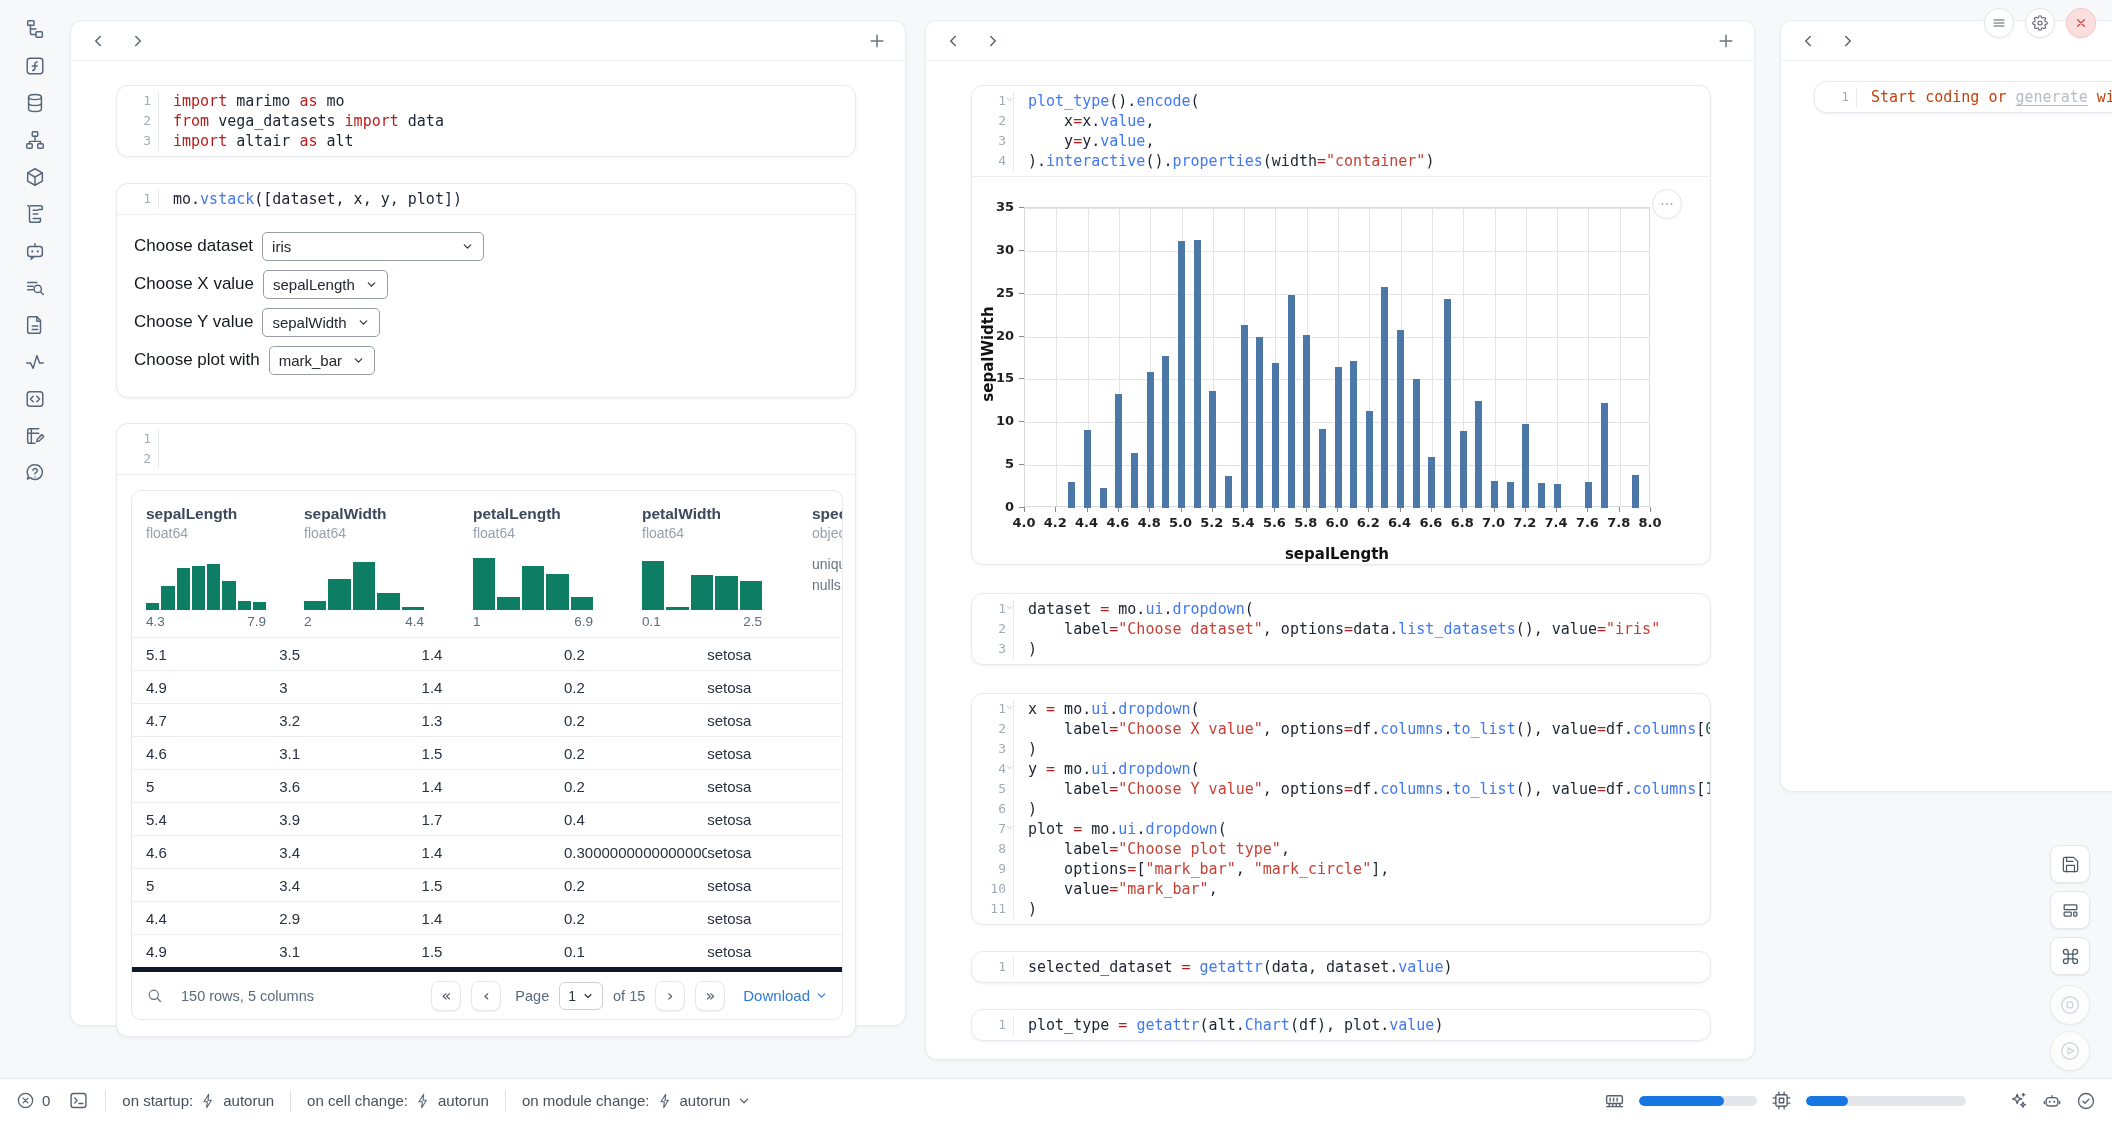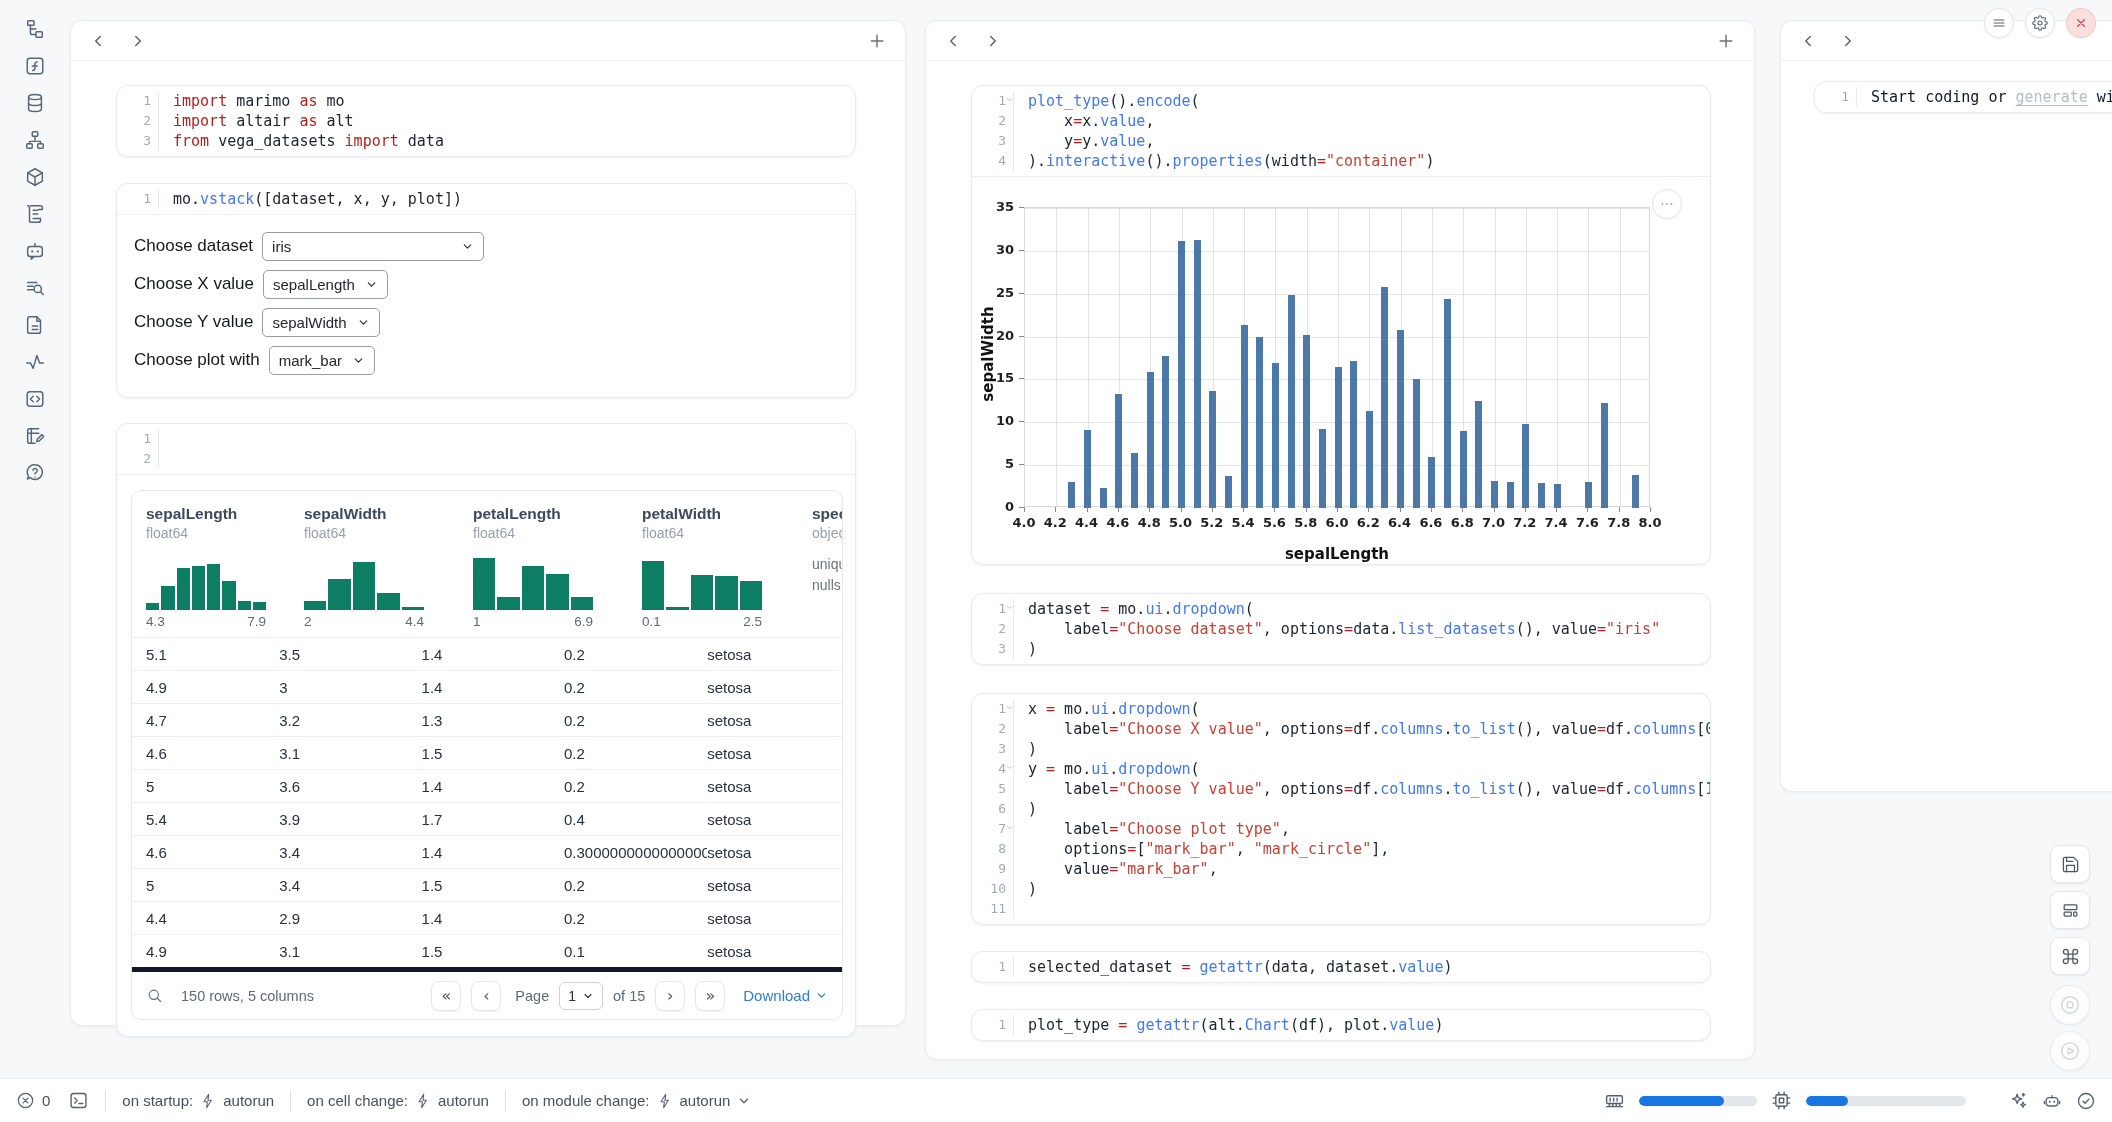--- a/index.html
+++ b/index.html
@@ -55,21 +55,21 @@
   .codecol { flex: 1; padding-left: 14px; }
   .cl {
     height: 20px; line-height: 20px; white-space: pre;
     font-family: "DejaVu Sans Mono", monospace; font-size: 15px; color: #1b2430;
   }
   .tok-k { color: #b91c1c; }
   .tok-f { color: #4078f2; }
   .tok-s { color: #c64036; }
   .tok-n { color: #116329; }
   .tok-p { color: #1b2430; }
-  .tok-g { color: #0f172a; }
+  .tok-g { color: #c2410c; }
   .tok-gu { color: #b6bcc6; text-decoration: underline; text-underline-offset: 3px; }
   .cell .output { border-top: 1px solid #eceef2; }
 
   
   .controls { padding: 16px 18px 14px 17px; }
   .ctl-row { display: flex; align-items: center; margin-bottom: 8px; height: 30px; }
   .ctl-label { font-size: 17px; color: #15181d; margin-right: 9px; }
   .select {
     display: inline-flex; align-items: center; justify-content: space-between;
     border: 1px solid #969da6; border-radius: 5px; background: #fff;
@@ -280,22 +280,22 @@
   </div>
   <div class="cell">
     <div class="codebox">
         <div class="gutter">
           <div class="gl">1</div>
           <div class="gl">2</div>
           <div class="gl">3</div>
         </div>
         <div class="codecol">
           <div class="cl"><span class="tok-k">import</span><span class="tok-p"> marimo </span><span class="tok-k">as</span><span class="tok-p"> mo</span></div>
+          <div class="cl"><span class="tok-k">from</span><span class="tok-p"> vega_datasets </span><span class="tok-k">import</span><span class="tok-p"> data</span></div>
           <div class="cl"><span class="tok-k">import</span><span class="tok-p"> altair </span><span class="tok-k">as</span><span class="tok-p"> alt</span></div>
-          <div class="cl"><span class="tok-k">from</span><span class="tok-p"> vega_datasets </span><span class="tok-k">import</span><span class="tok-p"> data</span></div>
         </div>
       </div>
   </div>
   <div class="cell" style="margin-top:26px;">
     <div class="codebox">
         <div class="gutter">
           <div class="gl">1</div>
         </div>
         <div class="codecol">
           <div class="cl"><span class="tok-p">mo.</span><span class="tok-f">vstack</span><span class="tok-p">([dataset, x, y, plot])</span></div>
@@ -754,20 +754,21 @@
           <div class="gl">10</div>
           <div class="gl">11</div>
         </div>
         <div class="codecol">
           <div class="cl"><span class="tok-p">x </span><span class="tok-k">=</span><span class="tok-p"> mo.</span><span class="tok-f">ui</span><span class="tok-p">.</span><span class="tok-f">dropdown</span><span class="tok-p">(</span></div>
           <div class="cl"><span class="tok-p">    label</span><span class="tok-k">=</span><span class="tok-s">"Choose X value"</span><span class="tok-p">, options</span><span class="tok-k">=</span><span class="tok-p">df.</span><span class="tok-f">columns</span><span class="tok-p">.</span><span class="tok-f">to_list</span><span class="tok-p">(), value</span><span class="tok-k">=</span><span class="tok-p">df.</span><span class="tok-f">columns</span><span class="tok-p">[</span><span class="tok-n">0</span></div>
           <div class="cl"><span class="tok-p">)</span></div>
           <div class="cl"><span class="tok-p">y </span><span class="tok-k">=</span><span class="tok-p"> mo.</span><span class="tok-f">ui</span><span class="tok-p">.</span><span class="tok-f">dropdown</span><span class="tok-p">(</span></div>
           <div class="cl"><span class="tok-p">    label</span><span class="tok-k">=</span><span class="tok-s">"Choose Y value"</span><span class="tok-p">, options</span><span class="tok-k">=</span><span class="tok-p">df.</span><span class="tok-f">columns</span><span class="tok-p">.</span><span class="tok-f">to_list</span><span class="tok-p">(), value</span><span class="tok-k">=</span><span class="tok-p">df.</span><span class="tok-f">columns</span><span class="tok-p">[</span><span class="tok-n">1</span></div>
           <div class="cl"><span class="tok-p">)</span></div>
+          <div class="cl"><span class="tok-p">plot </span><span class="tok-k">=</span><span class="tok-p"> mo.</span><span class="tok-f">ui</span><span class="tok-p">.</span><span class="tok-f">dropdown</span><span class="tok-p">(</span></div>
           <div class="cl"><span class="tok-p">    label</span><span class="tok-k">=</span><span class="tok-s">"Choose plot type"</span><span class="tok-p">,</span></div>
           <div class="cl"><span class="tok-p">    options</span><span class="tok-k">=</span><span class="tok-p">[</span><span class="tok-s">"mark_bar"</span><span class="tok-p">, </span><span class="tok-s">"mark_circle"</span><span class="tok-p">],</span></div>
           <div class="cl"><span class="tok-p">    value</span><span class="tok-k">=</span><span class="tok-s">"mark_bar"</span><span class="tok-p">,</span></div>
           <div class="cl"><span class="tok-p">)</span></div>
         </div>
       </div>
   </div>
   <div class="cell" style="margin-top:26px;">
     <div class="codebox">
         <div class="gutter">

